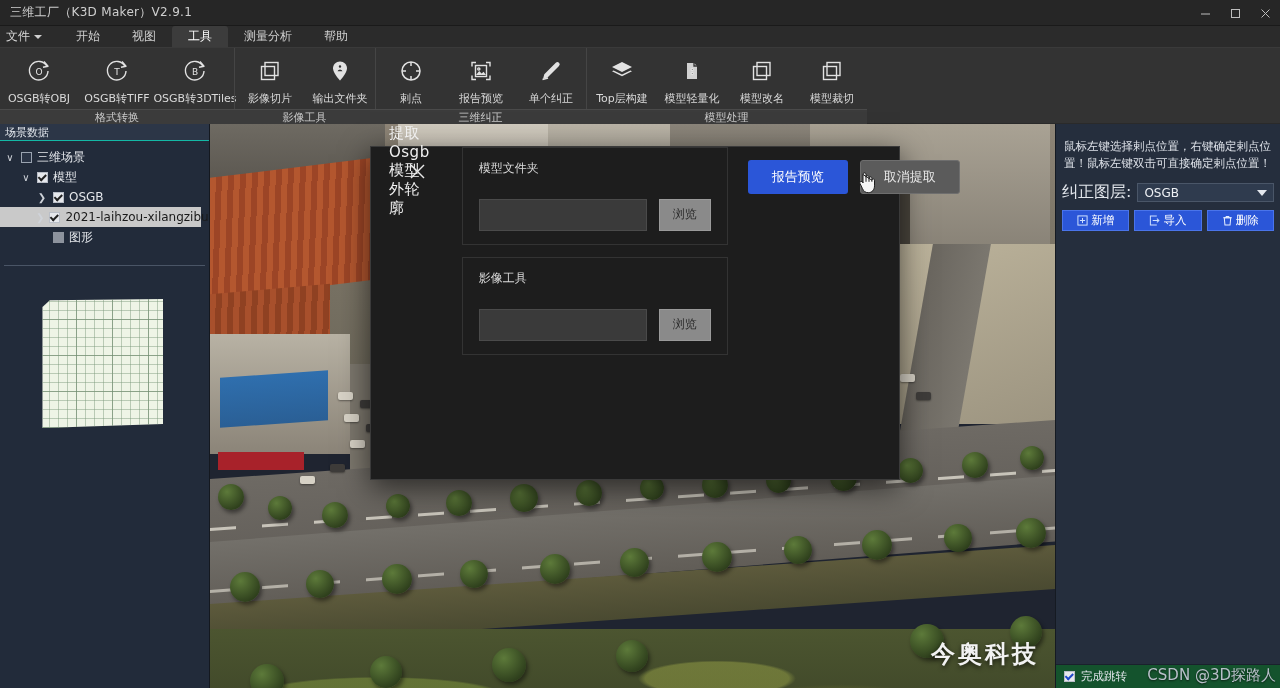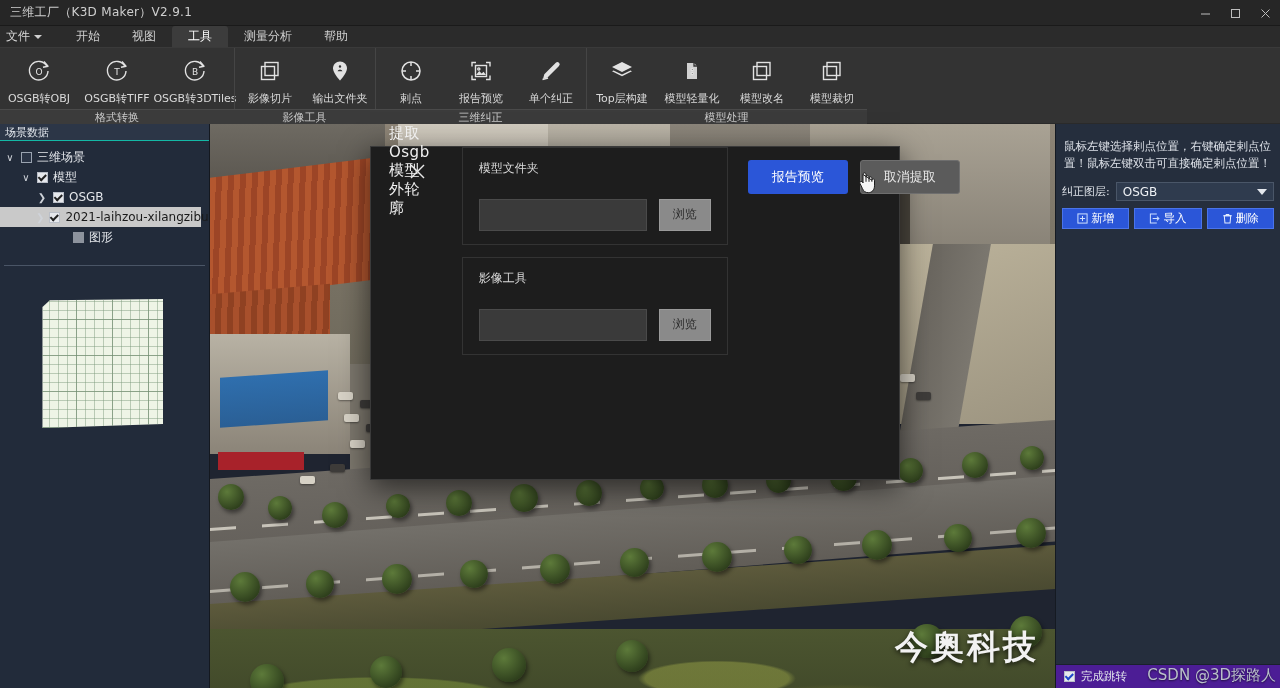--- a/index.html
+++ b/index.html
@@ -253,57 +253,57 @@
     background: radial-gradient(circle at 35% 30%, #5d7a3a, #2e3f1c 75%);
     box-shadow: 2px 3px 4px rgba(0,0,0,.45);
   }
   .car {
     position: absolute; width: 15px; height: 8px; border-radius: 2px; background: #d7d2c6;
     box-shadow: 0 1px 2px rgba(0,0,0,.4);
   }
   .car.dark { background: #3e3c3a; }
   .vp-wm {
     position: absolute; right: 16px; bottom: 18px;
-    font-size: 33px; font-weight: bold; color: #f2f2f2;
+    font-size: 24px; font-weight: bold; color: #f2f2f2;
     letter-spacing: 3px; text-shadow: 0 2px 5px rgba(0,0,0,.7);
   }
 
   
   .right-panel {
     width: 225px; background: #252e3d; border-left: 1px solid #151a22;
     display: flex; flex-direction: column; position: relative;
   }
   .rp-hint {
     font-size: 11.5px; line-height: 17px; color: #dde1e8;
     padding: 14px 6px 8px 8px;
   }
   .rp-row {
     display: flex; align-items: center; gap: 6px;
     padding: 2px 6px 0 6px;
   }
-  .rp-row .rlabel { font-size: 11px; color: #e0e4ea; white-space: nowrap; }
+  .rp-row .rlabel { font-size: 16px; color: #e0e4ea; white-space: nowrap; }
   .rp-select {
     flex: 1; height: 19px; background: #2f3b4e; border: 1px solid #4a5668;
     display: flex; align-items: center; justify-content: space-between;
     padding: 0 6px; font-size: 12px; color: #eef1f5;
   }
   .rp-select .arrow {
     width: 0; height: 0; border-left: 5px solid transparent;
     border-right: 5px solid transparent; border-top: 6px solid #e4e8ee;
   }
   .rp-btns { display: flex; gap: 5px; padding: 7px 6px 0 6px; }
   .rp-btn {
     flex: 1; height: 21px; background: #2b56d8; border: 1px solid #4a74ea;
     display: flex; align-items: center; justify-content: center; gap: 3px;
     font-size: 11.5px; color: #ffffff;
   }
   .rp-btn svg { display: block; }
   .rp-statusbar {
     position: absolute; left: 0; right: 0; bottom: 0; height: 24px;
-    background: #4c1d95; display: flex; align-items: center;
+    background: #14532d; display: flex; align-items: center;
     padding-left: 8px; gap: 6px; border-top: 1px solid #1a212c;
   }
   .rp-statusbar .lbl { font-size: 11.5px; color: #e2e6ec; }
   .mini-cb {
     width: 11px; height: 11px; background: #e6e8ec; border: 1px solid #b9bec7;
     display: inline-flex; align-items: center; justify-content: center;
   }
   .mini-cb::after {
     content: ""; width: 6px; height: 3px;
     border-left: 2px solid #1d47c9; border-bottom: 2px solid #1d47c9;
@@ -583,21 +583,21 @@
           <span class="cbox checked"></span>
           <span class="tlabel">OSGB</span>
         </div>
 
         <div class="tnode sel" style="padding-left:36px">
           <span class="chev">❯</span>
           <span class="cbox checked"></span>
           <span class="tlabel">2021-laihzou-xilangzibu...</span>
         </div>
 
-        <div class="tnode" style="padding-left:56px">
+        <div class="tnode" style="padding-left:36px">
           <span class="chev"></span>
           <span class="cbox filled"></span>
           <span class="tlabel">图形</span>
         </div>
       </div>
 
       <div class="left-divider"></div>
 
       <div class="minimap-wrap">
         <div class="minimap"></div>

